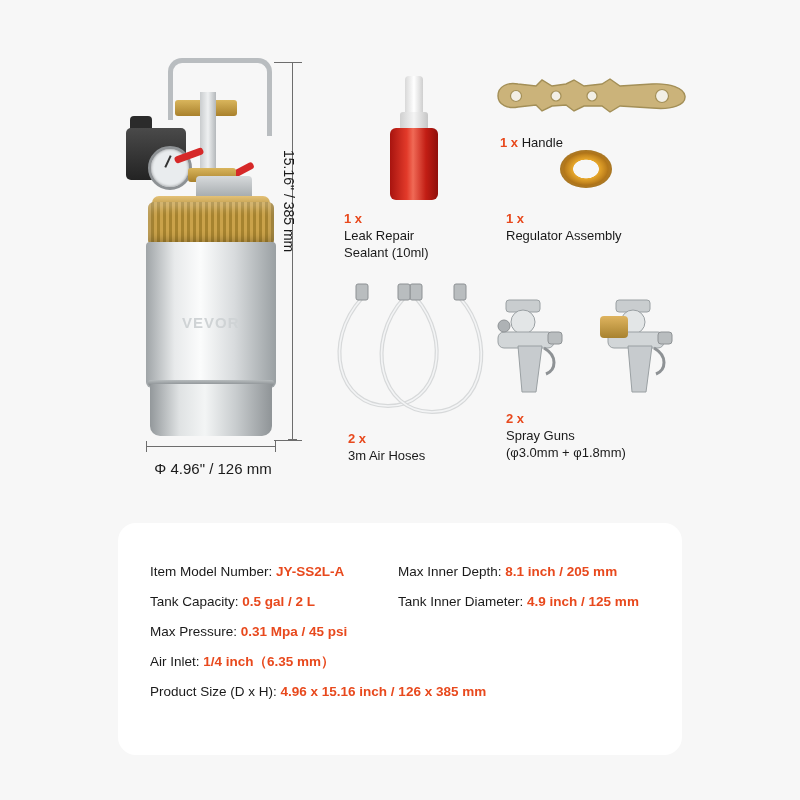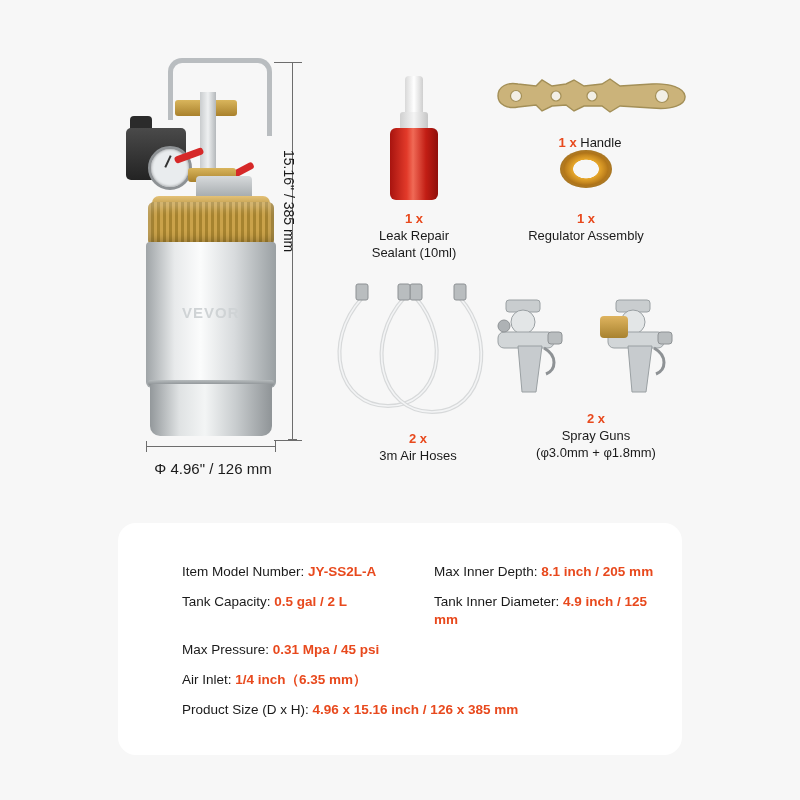--- a/index.html
+++ b/index.html
@@ -74,21 +74,21 @@
   .tank-base{
     position:absolute;left:150px;top:384px;width:122px;height:52px;
     background:linear-gradient(90deg,#93989b 0%,#dfe2e3 24%,#f3f5f5 45%,#c9cdcf 70%,#8f9497 100%);
     border-radius:3px 3px 10px 10px;
   }
   .tank-seam{
     position:absolute;left:148px;top:380px;width:126px;height:6px;background:linear-gradient(180deg,#b7bcbe,#82878a);
     border-radius:3px;
   }
   .brandmark{
-    position:absolute;left:182px;top:304px;font-size:15px;font-weight:bold;color:#cfd3d5;letter-spacing:1px;
+    position:absolute;left:182px;top:314px;font-size:15px;font-weight:bold;color:#cfd3d5;letter-spacing:1px;
   }
 
   
   .dim-v-line{position:absolute;left:292px;top:62px;width:1px;height:378px;background:#6d6d6d;}
   .dim-v-line:before,.dim-v-line:after{content:"";position:absolute;left:-4px;width:9px;height:1px;background:#6d6d6d;}
   .dim-v-line:before{top:0;}
   .dim-v-line:after{bottom:0;}
   .dim-tick-top{position:absolute;left:274px;top:62px;width:28px;height:1px;background:#6d6d6d;}
   .dim-tick-bot{position:absolute;left:274px;top:440px;width:28px;height:1px;background:#6d6d6d;}
   .dim-v-label{
@@ -96,21 +96,21 @@
     writing-mode:vertical-rl;text-orientation:mixed;white-space:nowrap;
   }
   .dim-h-line{position:absolute;left:146px;top:446px;width:130px;height:1px;background:#6d6d6d;}
   .dim-h-line:before,.dim-h-line:after{content:"";position:absolute;top:-5px;height:11px;width:1px;background:#6d6d6d;}
   .dim-h-line:before{left:0;}
   .dim-h-line:after{right:0;}
   .dim-h-label{position:absolute;left:118px;top:460px;width:190px;text-align:center;font-size:15px;}
 
   
   .acc-label{
-    position:absolute;text-align:center;font-size:13px;line-height:17px;color:#1a1a1a;
+    position:absolute;text-align:left;font-size:13px;line-height:17px;color:#1a1a1a;
   }
   .qty{color:#e8491d;font-weight:bold;}
 
   
   .bottle-cap{
     position:absolute;left:405px;top:76px;width:18px;height:40px;border-radius:4px 4px 2px 2px;
     background:linear-gradient(90deg,#d8d8d8,#ffffff,#cfcfcf);
   }
   .bottle-neck{
     position:absolute;left:400px;top:112px;width:28px;height:18px;border-radius:3px;
@@ -141,21 +141,21 @@
 
   
   .spec-card{
     position:absolute;left:118px;top:523px;width:564px;height:232px;
     background:#ffffff;border-radius:18px;
   }
   .spec-grid{
     position:absolute;left:32px;top:40px;width:504px;
   }
   .spec-row{display:flex;margin-bottom:12px;}
-  .spec-col{width:248px;font-size:13.5px;line-height:18px;margin-left:32px;}
+  .spec-col{width:248px;font-size:13.5px;line-height:18px;}
   .spec-col.wide{width:500px;}
   .spec-key{color:#1a1a1a;}
   .spec-val{color:#e8491d;font-weight:bold;}
 </style>
 </head>
 <body>
 
 <div class="stage">
 
   <div class="hero">

